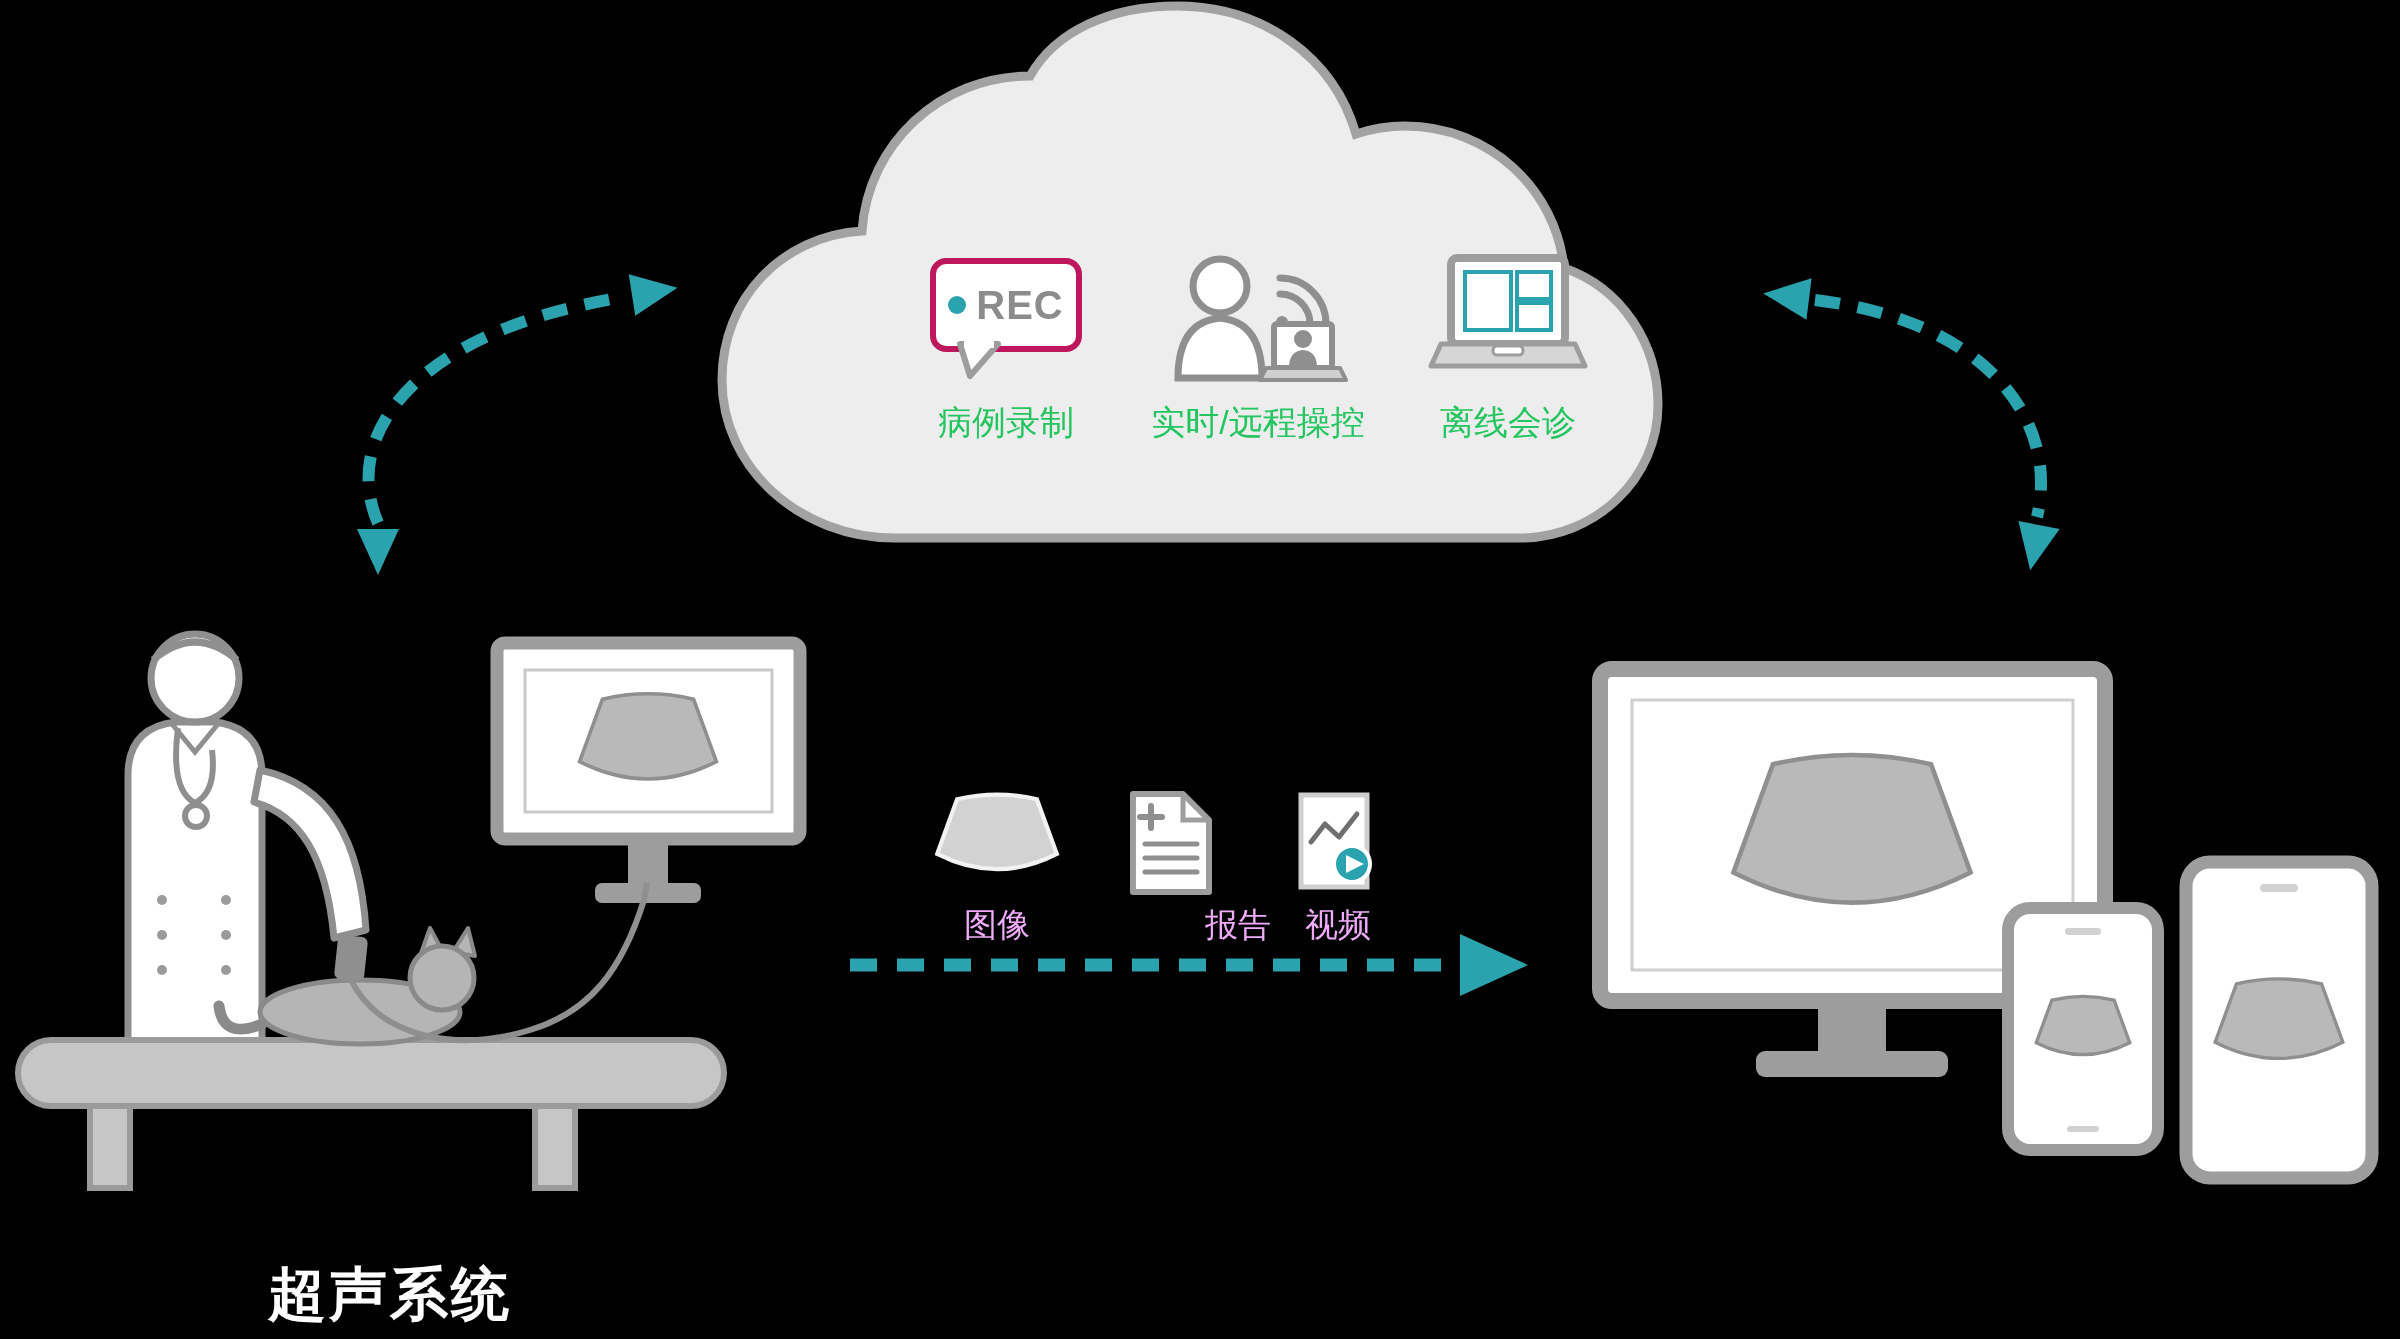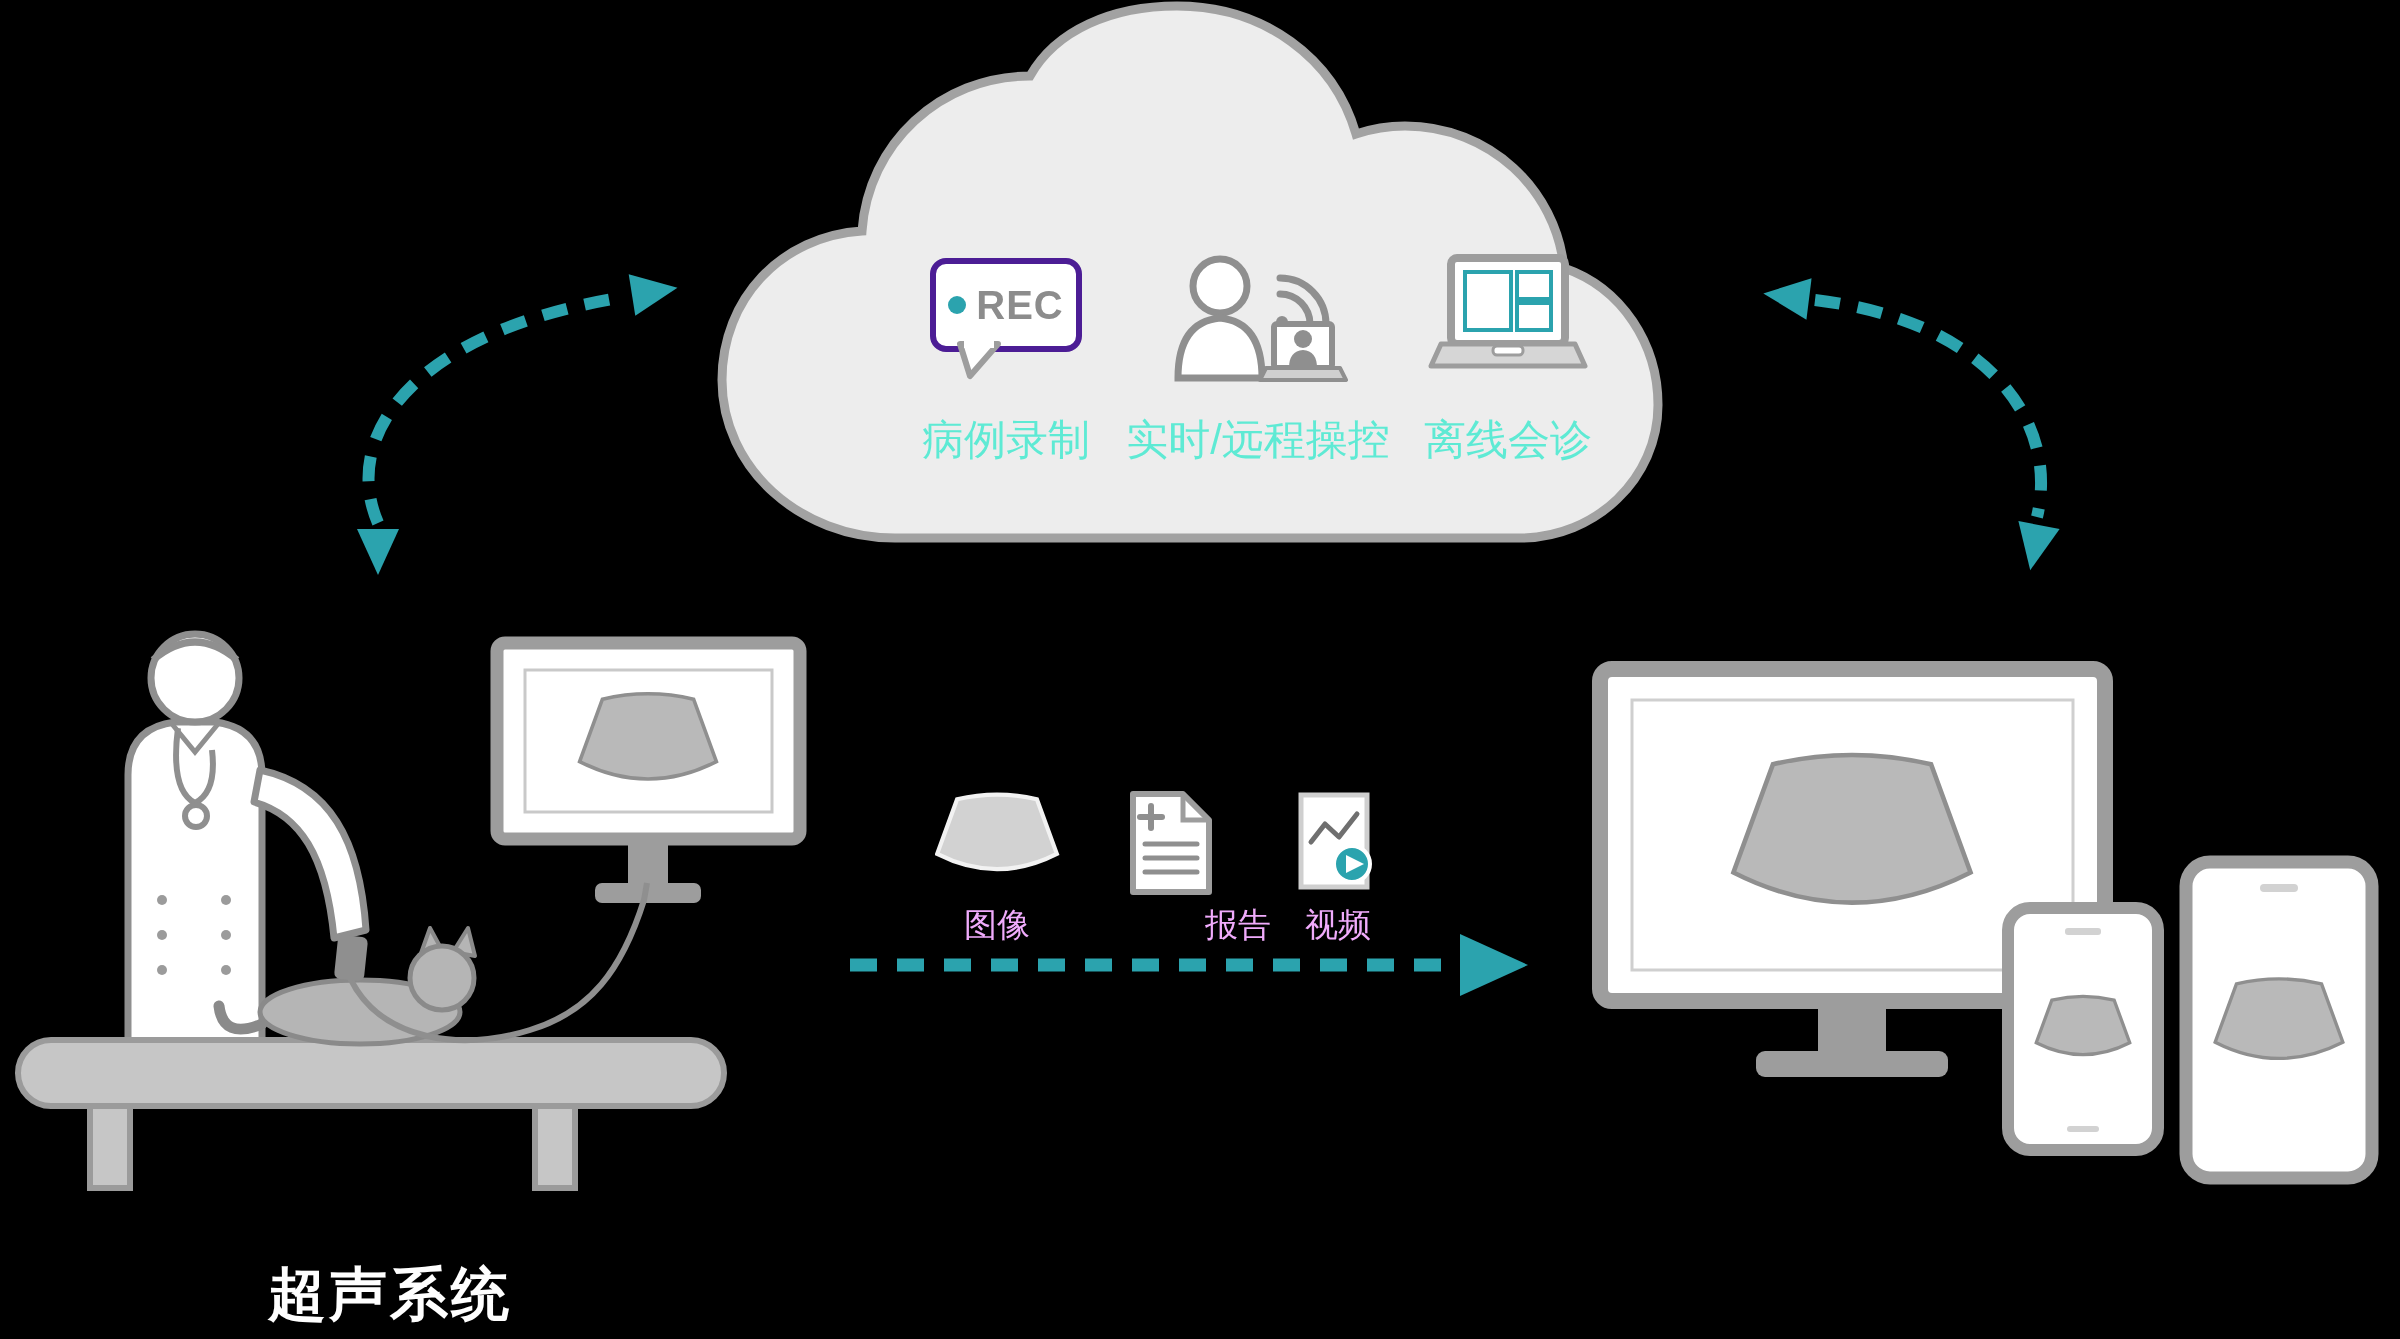--- a/index.html
+++ b/index.html
@@ -13,37 +13,37 @@
     height: 1339px;
     background: #000;
     overflow: hidden;
     font-family: "Liberation Sans", sans-serif;
   }
   .abs { position: absolute; }
 
   
   .cloud-label {
     position: absolute;
-    top: 412px;
+    top: 400px;
     transform: translateX(-50%);
-    font-size: 42px;
+    font-size: 34px;
     font-weight: 500;
-    color: #5eead4;
+    color: #22c55e;
     white-space: nowrap;
   }
 
   
   .rec-bubble {
     position: absolute;
     left: 930px;
     top: 258px;
     width: 152px;
     height: 94px;
     background: #fff;
-    border: 6px solid #4c1d95;
+    border: 6px solid #be185d;
     border-radius: 16px;
     box-sizing: border-box;
     display: flex;
     align-items: center;
     justify-content: center;
     gap: 10px;
   }
   .rec-dot {
     width: 18px;
     height: 18px;

